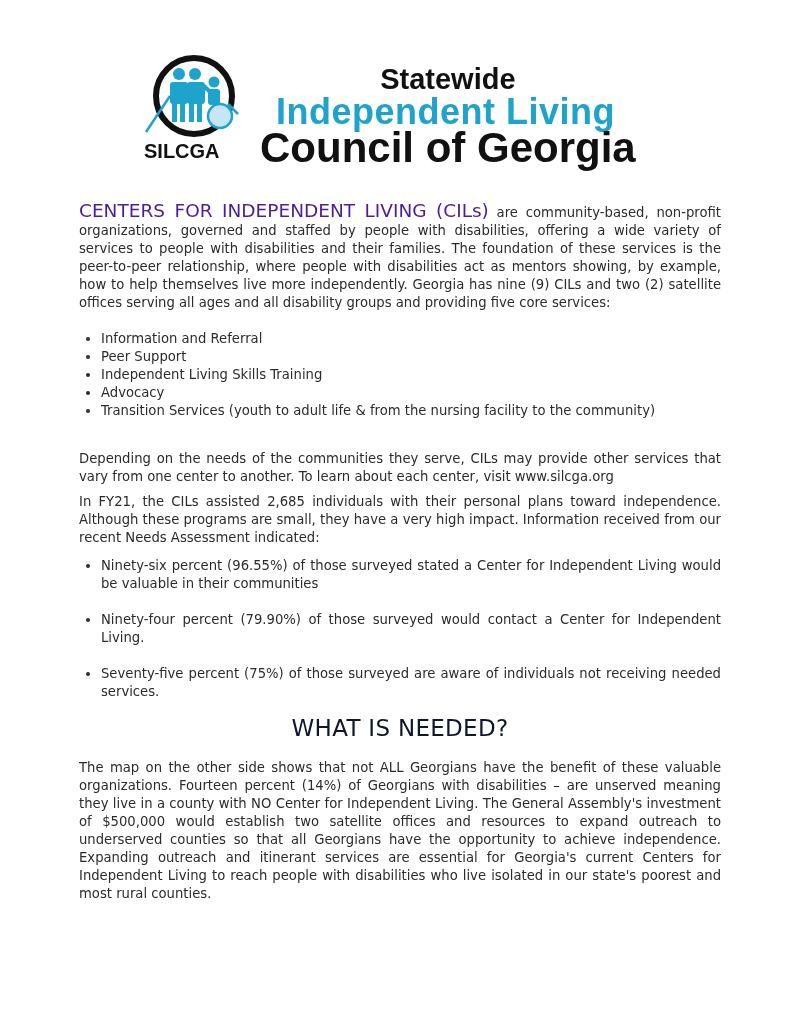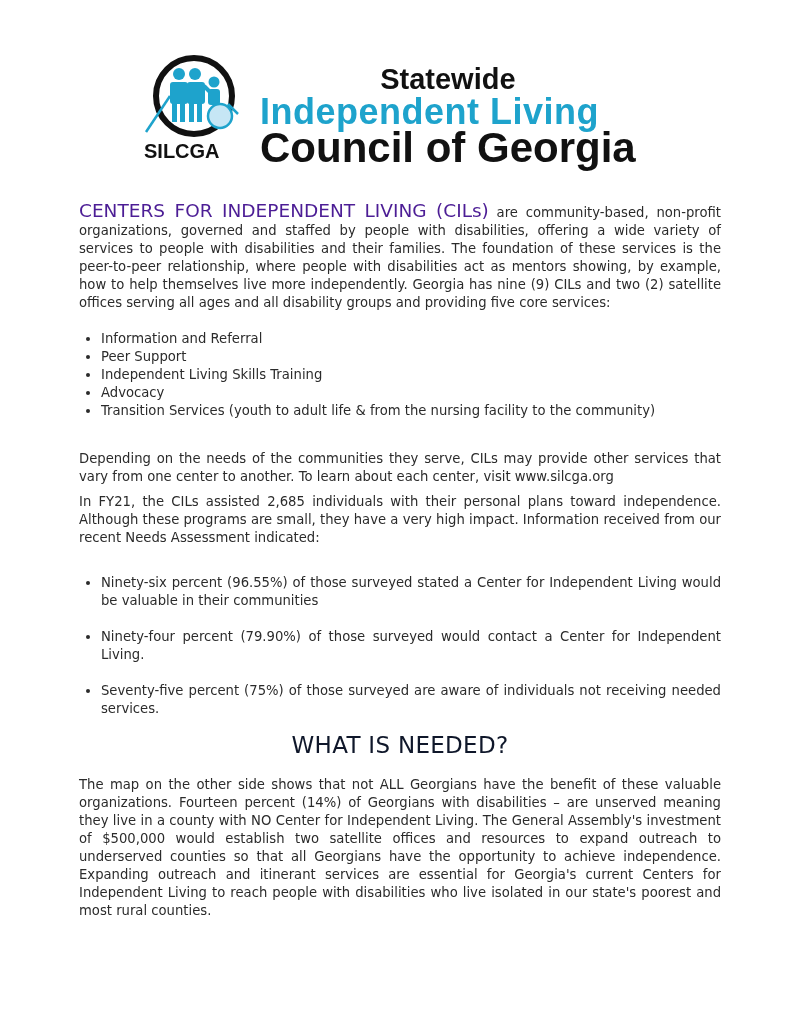--- a/index.html
+++ b/index.html
@@ -4,31 +4,31 @@
   <style>
     html, body { margin: 0; padding: 0; background: #ffffff; }
     body { width: 791px; height: 1024px; position: relative; overflow: hidden;
            font-family: "DejaVu Sans", sans-serif; color: #2b2b2b; }
     .logo { position: absolute; left: 142px; top: 52px; width: 520px; height: 115px; }
     .logo-mark { position: absolute; left: 0; top: 0; width: 112px; height: 112px; }
     .logo-abbr { position: absolute; left: 2px; top: 88px; font-family: "Liberation Sans", sans-serif;
                  font-weight: bold; font-size: 20px; color: #111; letter-spacing: 0px; }
     .logo-text { position: absolute; left: 118px; top: 12px; font-family: "Liberation Sans", sans-serif; font-weight: bold; }
     .logo-line1 { font-size: 29px; color: #111; line-height: 30px; text-align: center; }
-    .logo-line2 { font-size: 36px; color: #1ea3cc; line-height: 36px; letter-spacing: 0.5px; }
+    .logo-line2 { font-size: 36px; color: #1ea3cc; line-height: 36px; letter-spacing: 0.5px; margin-left: 16px; }
     .logo-line3 { font-size: 42px; color: #111; line-height: 36px; }
 
     .content { position: absolute; left: 79px; width: 642px; top: 202px;
                font-size: 13.2px; line-height: 18px; text-align: justify; }
     .lead-title { color: #4c1d95; font-size: 18.5px; }
     p { margin: 0; }
     ul { margin: 0; padding-left: 22px; }
     ul.core { margin-top: 18px; margin-bottom: 30px; }
     ul.core li { margin: 0; }
-    ul.stats { margin-top: 27px; }
+    ul.stats { margin-top: 10px; }
     ul.stats li { margin-bottom: 18px; }
     .para2 { margin-bottom: 7px; }
     .heading { text-align: center; color: #0f172a; font-size: 23px; margin: 16px 0 22px 0; letter-spacing: 0.3px; }
   </style>
 </head>
 <body>
 
 <div class="logo">
   <svg class="logo-mark" viewBox="0 0 112 112">
     <circle cx="52" cy="44" r="38" fill="none" stroke="#111" stroke-width="6"></circle>

